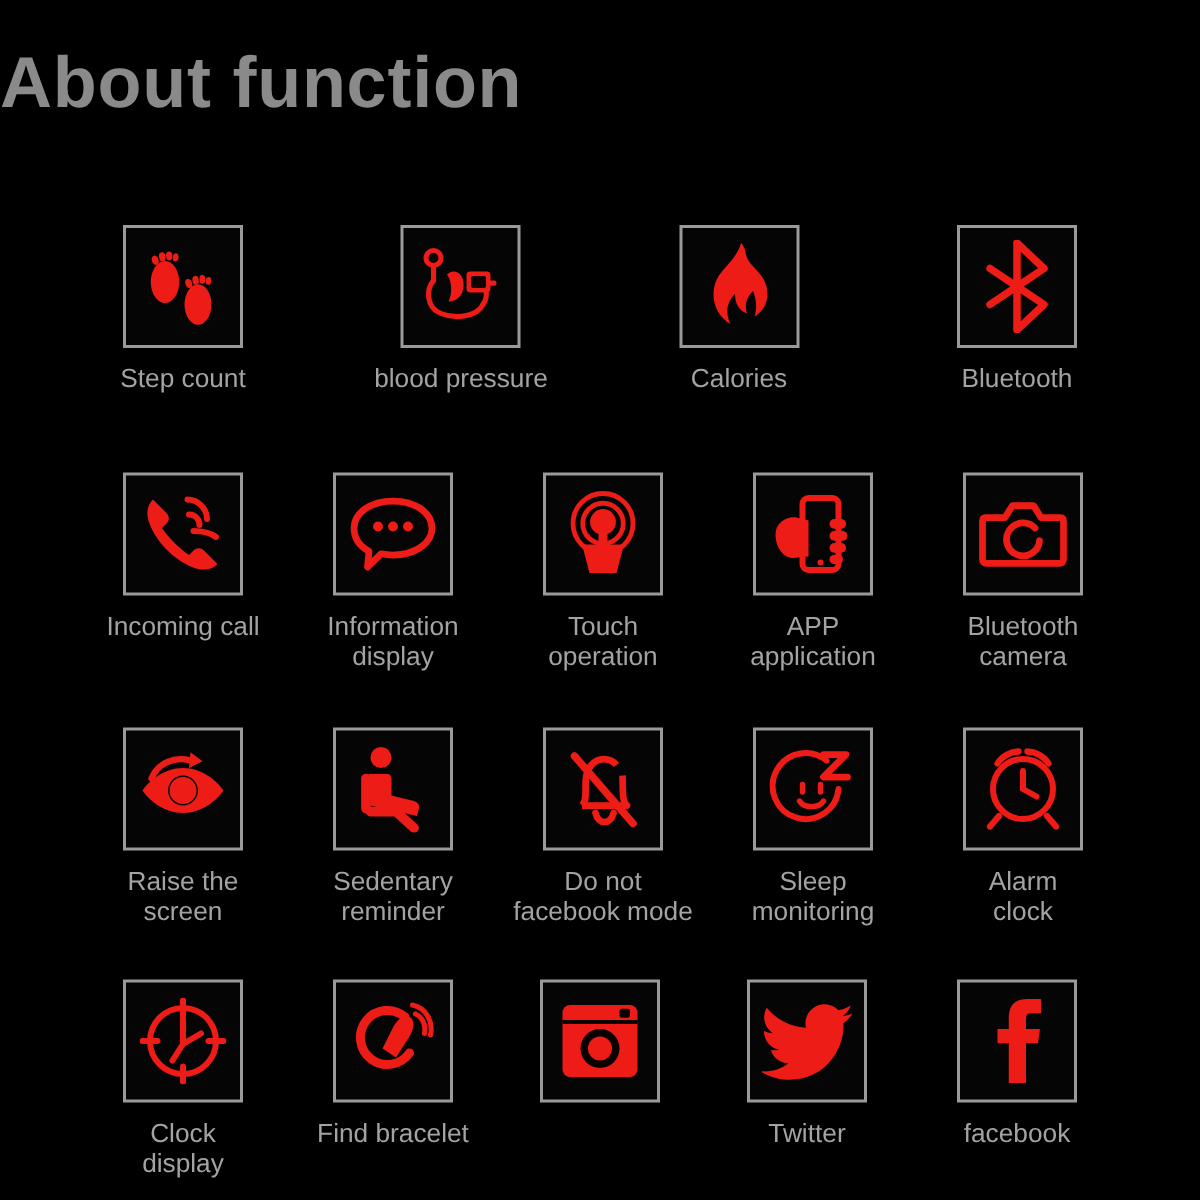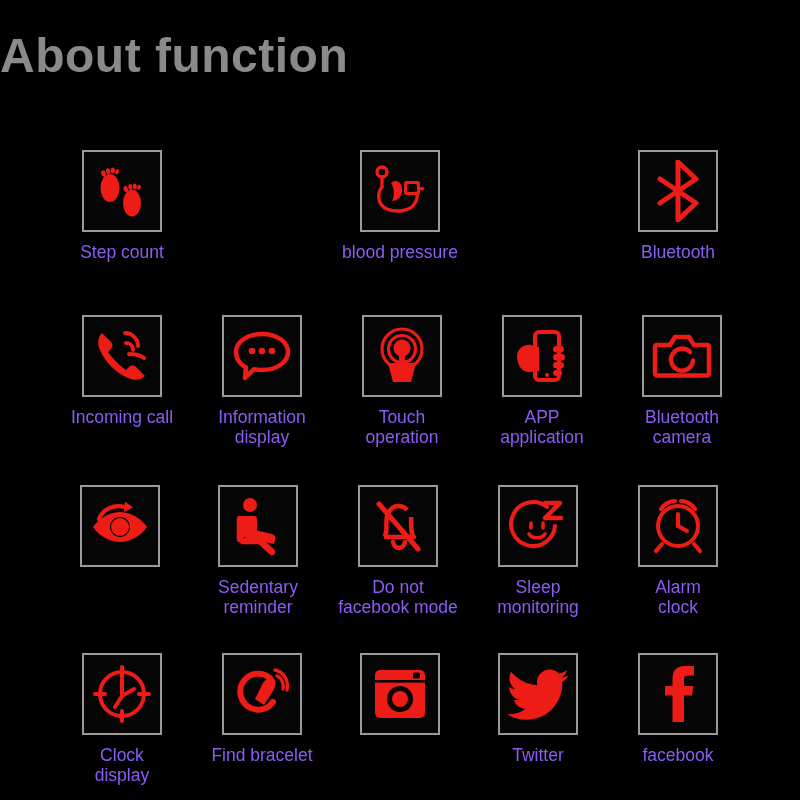--- a/index.html
+++ b/index.html
@@ -53,21 +53,21 @@
     background:#050505;
     display:flex;
     align-items:center;
     justify-content:center;
   }
   .iconbox svg{display:block;}
   .label{
     margin-top:11px;
     text-align:center;
     font-size:17.5px;
-    color:#8b5cf6;
+    color:#a3a3a3;
     line-height:1.12;
     width:150px;
     white-space:pre-line;
   }
   .rd{fill:#ee1c16;}
   .rds{stroke:#ee1c16;fill:none;}
 </style>
 </head>
 <body>
 
@@ -111,20 +111,28 @@
             </g>
             <path class="rd" d="M20 20 C24 16, 30 18, 31 25 C32 33, 27 38, 21 38 C24 32, 23 24, 20 20 Z"></path>
             <rect class="rd" x="33" y="18" width="16" height="14" rx="2.5"></rect>
             <rect x="36" y="21" width="10" height="8" rx="1.5" fill="#100000"></rect>
             <rect class="rd" x="46" y="24" width="7" height="3.5" rx="1.5"></rect>
           </svg>
         </div>
         <div class="label">blood pressure</div>
       </div>
 
+      <div class="cell">
+        <div class="iconbox">
+          <svg width="44" height="60" viewBox="0 0 44 60">
+            <path class="rd" d="M23 1 C20 12, 11 17, 7 25 C2 35, 5 49, 16 55 C12 47, 14 40, 19 35 C19 42, 22 46, 27 48 C25 42, 27 37, 31 33 C33 38, 34 44, 32 50 C41 45, 43 34, 38 25 C34 18, 27 15, 26 7 C25.6 4.6, 24.6 2.4, 23 1 Z"></path>
+          </svg>
+        </div>
+        <div class="label">Calories</div>
+      </div>
 
       <div class="cell">
         <div class="iconbox">
           <svg width="48" height="62" viewBox="0 0 48 62">
             <path class="rds" stroke-width="5" stroke-linejoin="round" stroke-linecap="round" d="M24 2 L24 60 L42 43 L6 19 M6 43 L42 19 L24 2"></path>
           </svg>
         </div>
         <div class="label">Bluetooth</div>
       </div>
     </div>
@@ -208,20 +216,22 @@
 
       <div class="cell">
         <div class="iconbox">
           <svg width="62" height="50" viewBox="0 0 62 50">
             <path class="rd" d="M31 11 C44 11, 54 20, 58 26 C54 32, 44 41, 31 41 C18 41, 8 32, 4 26 C8 20, 18 11, 31 11 Z M31 16 C25.5 16, 21 20.5, 21 26 C21 31.5, 25.5 36, 31 36 C36.5 36, 41 31.5, 41 26 C41 20.5, 36.5 16, 31 16 Z"></path>
             <circle class="rd" cx="31" cy="26" r="9"></circle>
             <path class="rds" stroke-width="4.2" stroke-linecap="round" d="M10 18 C14 8, 25 3, 36 6"></path>
             <path class="rd" d="M36 0.5 L44 6.5 L35 11 Z"></path>
           </svg>
         </div>
+        <div class="label">Raise the
+screen</div>
       </div>
 
       <div class="cell">
         <div class="iconbox">
           <svg width="52" height="58" viewBox="0 0 52 58">
             <circle class="rd" cx="18" cy="8" r="7"></circle>
             <path class="rd" d="M10 19 L22 19 C24 19, 25 20.5, 25 22.5 L25 35 L10 35 Z"></path>
             <path class="rds" stroke-width="6.5" stroke-linecap="round" d="M8 22 L8 42"></path>
             <path class="rd" d="M11 30 L40 37 C43 38, 44 40, 43 43 L42 47 L11 40 Z"></path>
             <path class="rds" stroke-width="6.5" stroke-linecap="round" stroke-linejoin="round" d="M11 44 L28 44 L40 55"></path>

